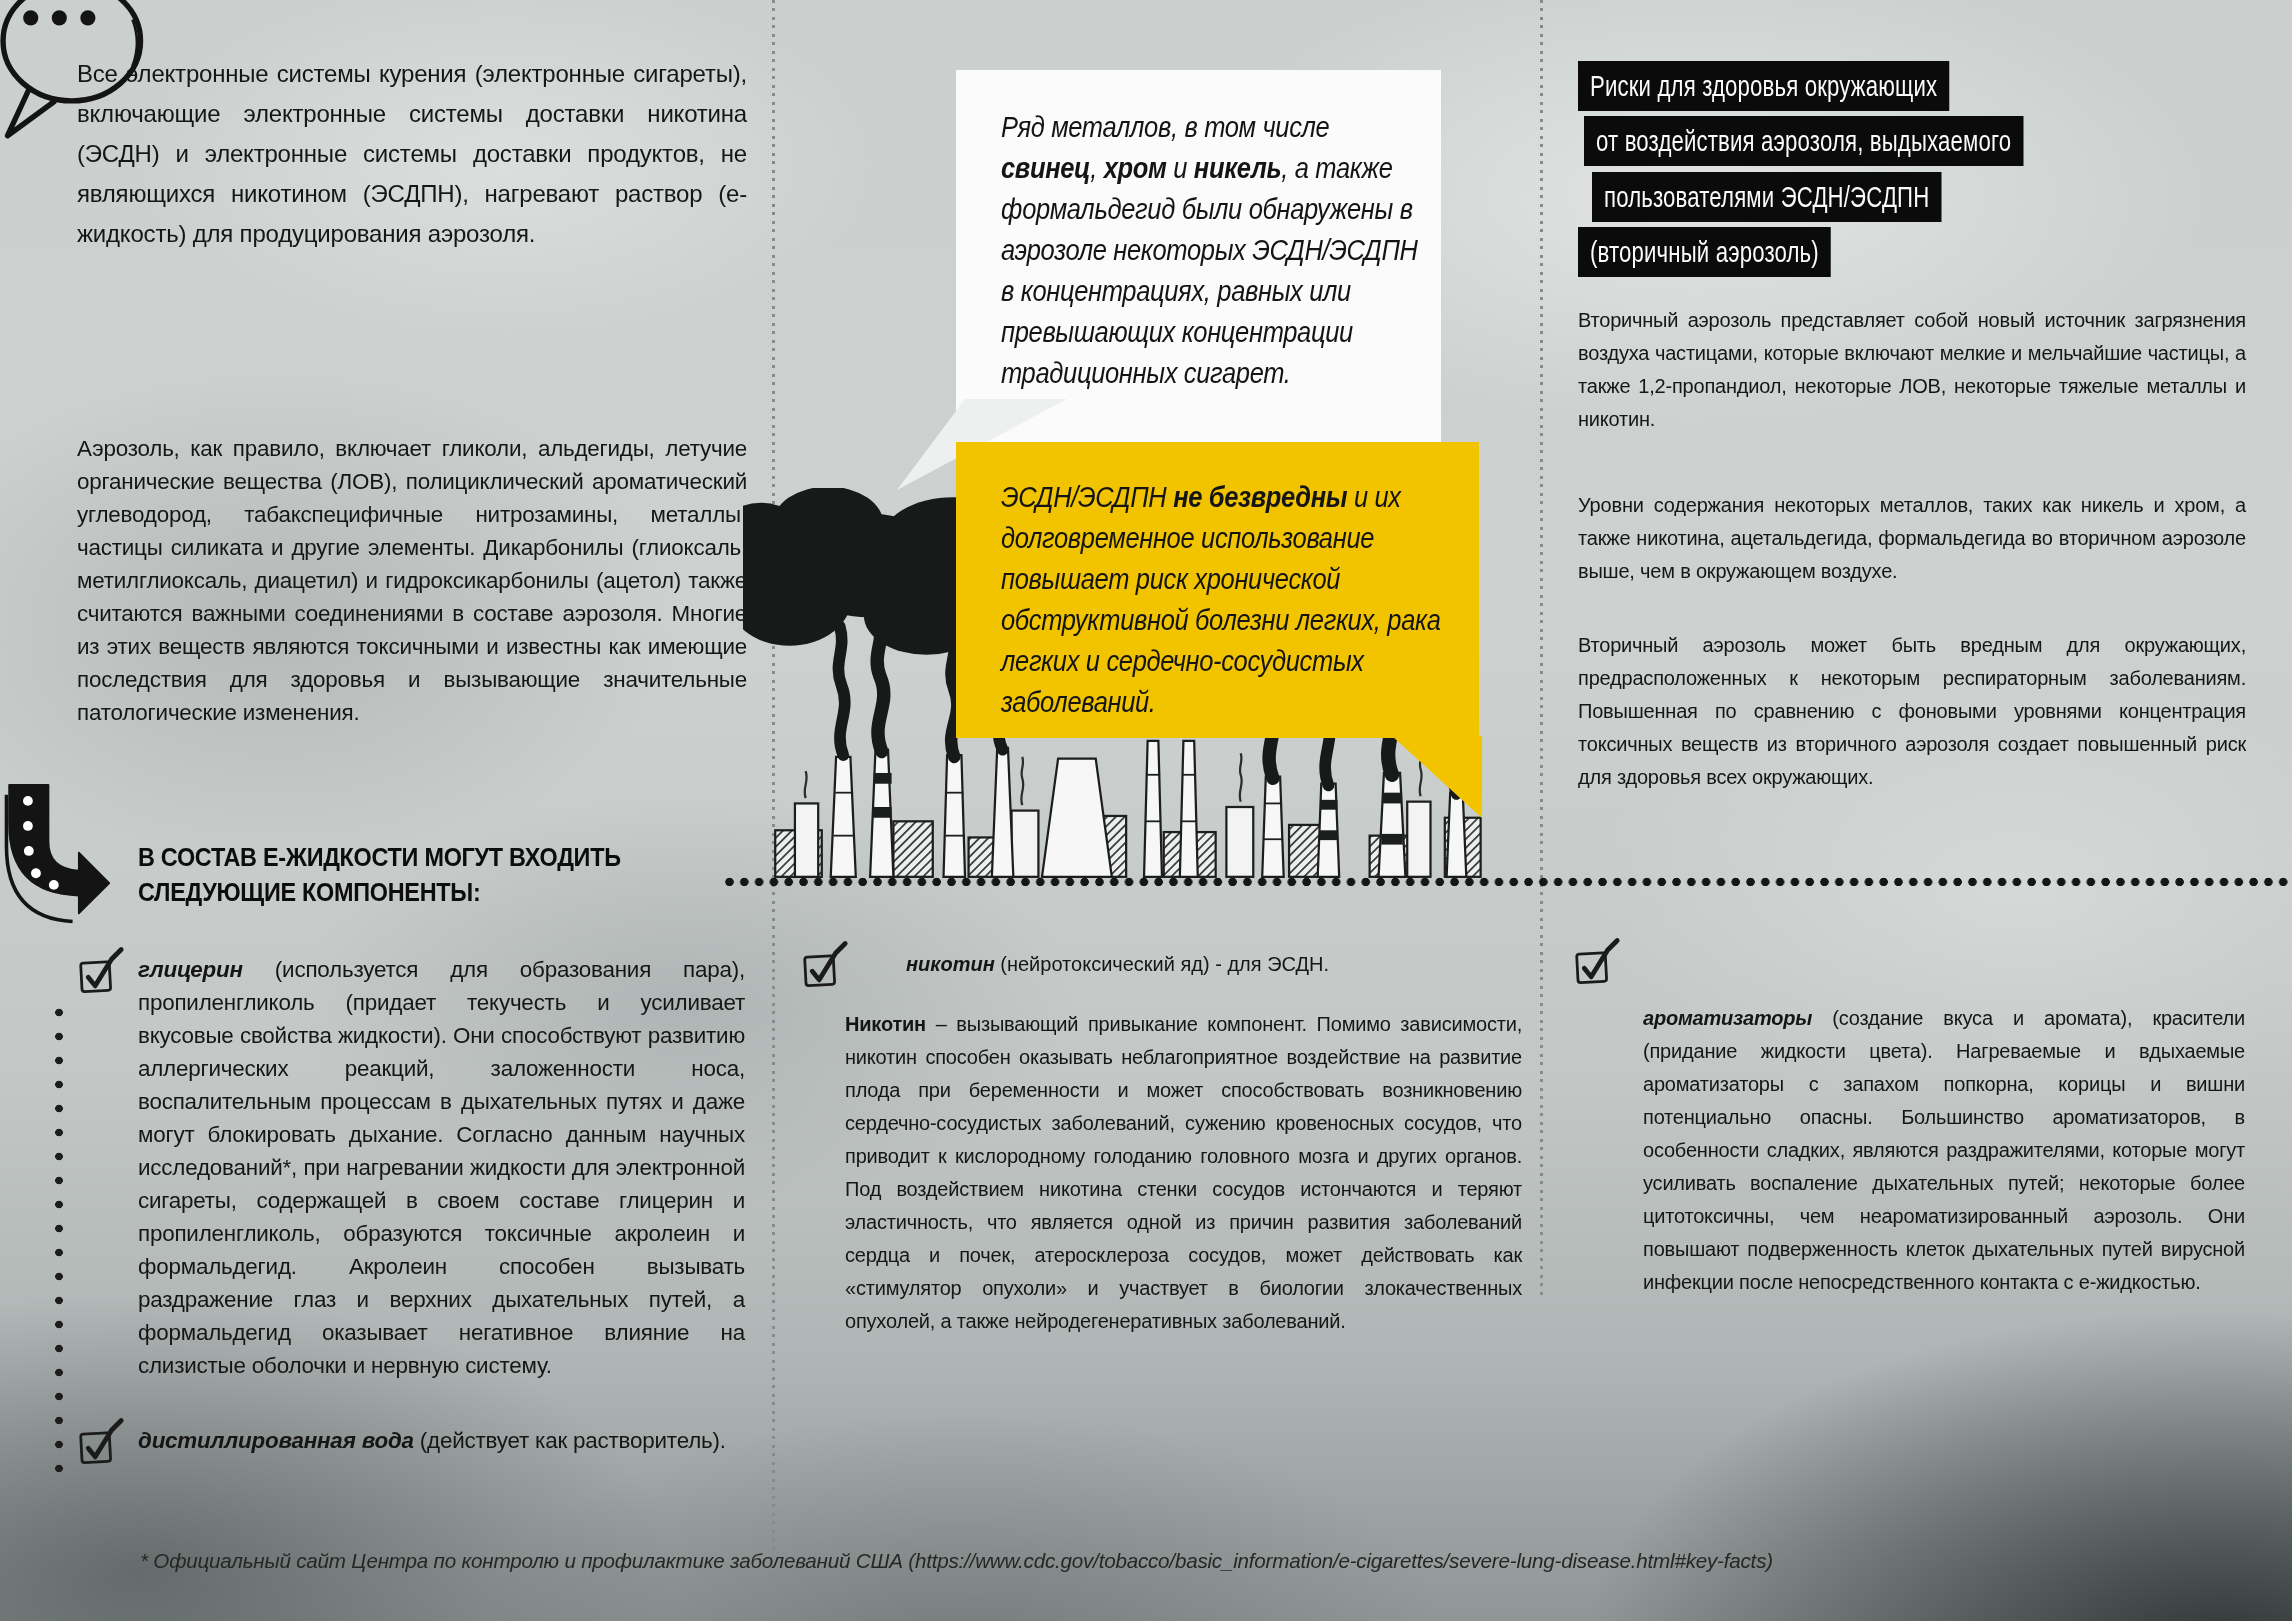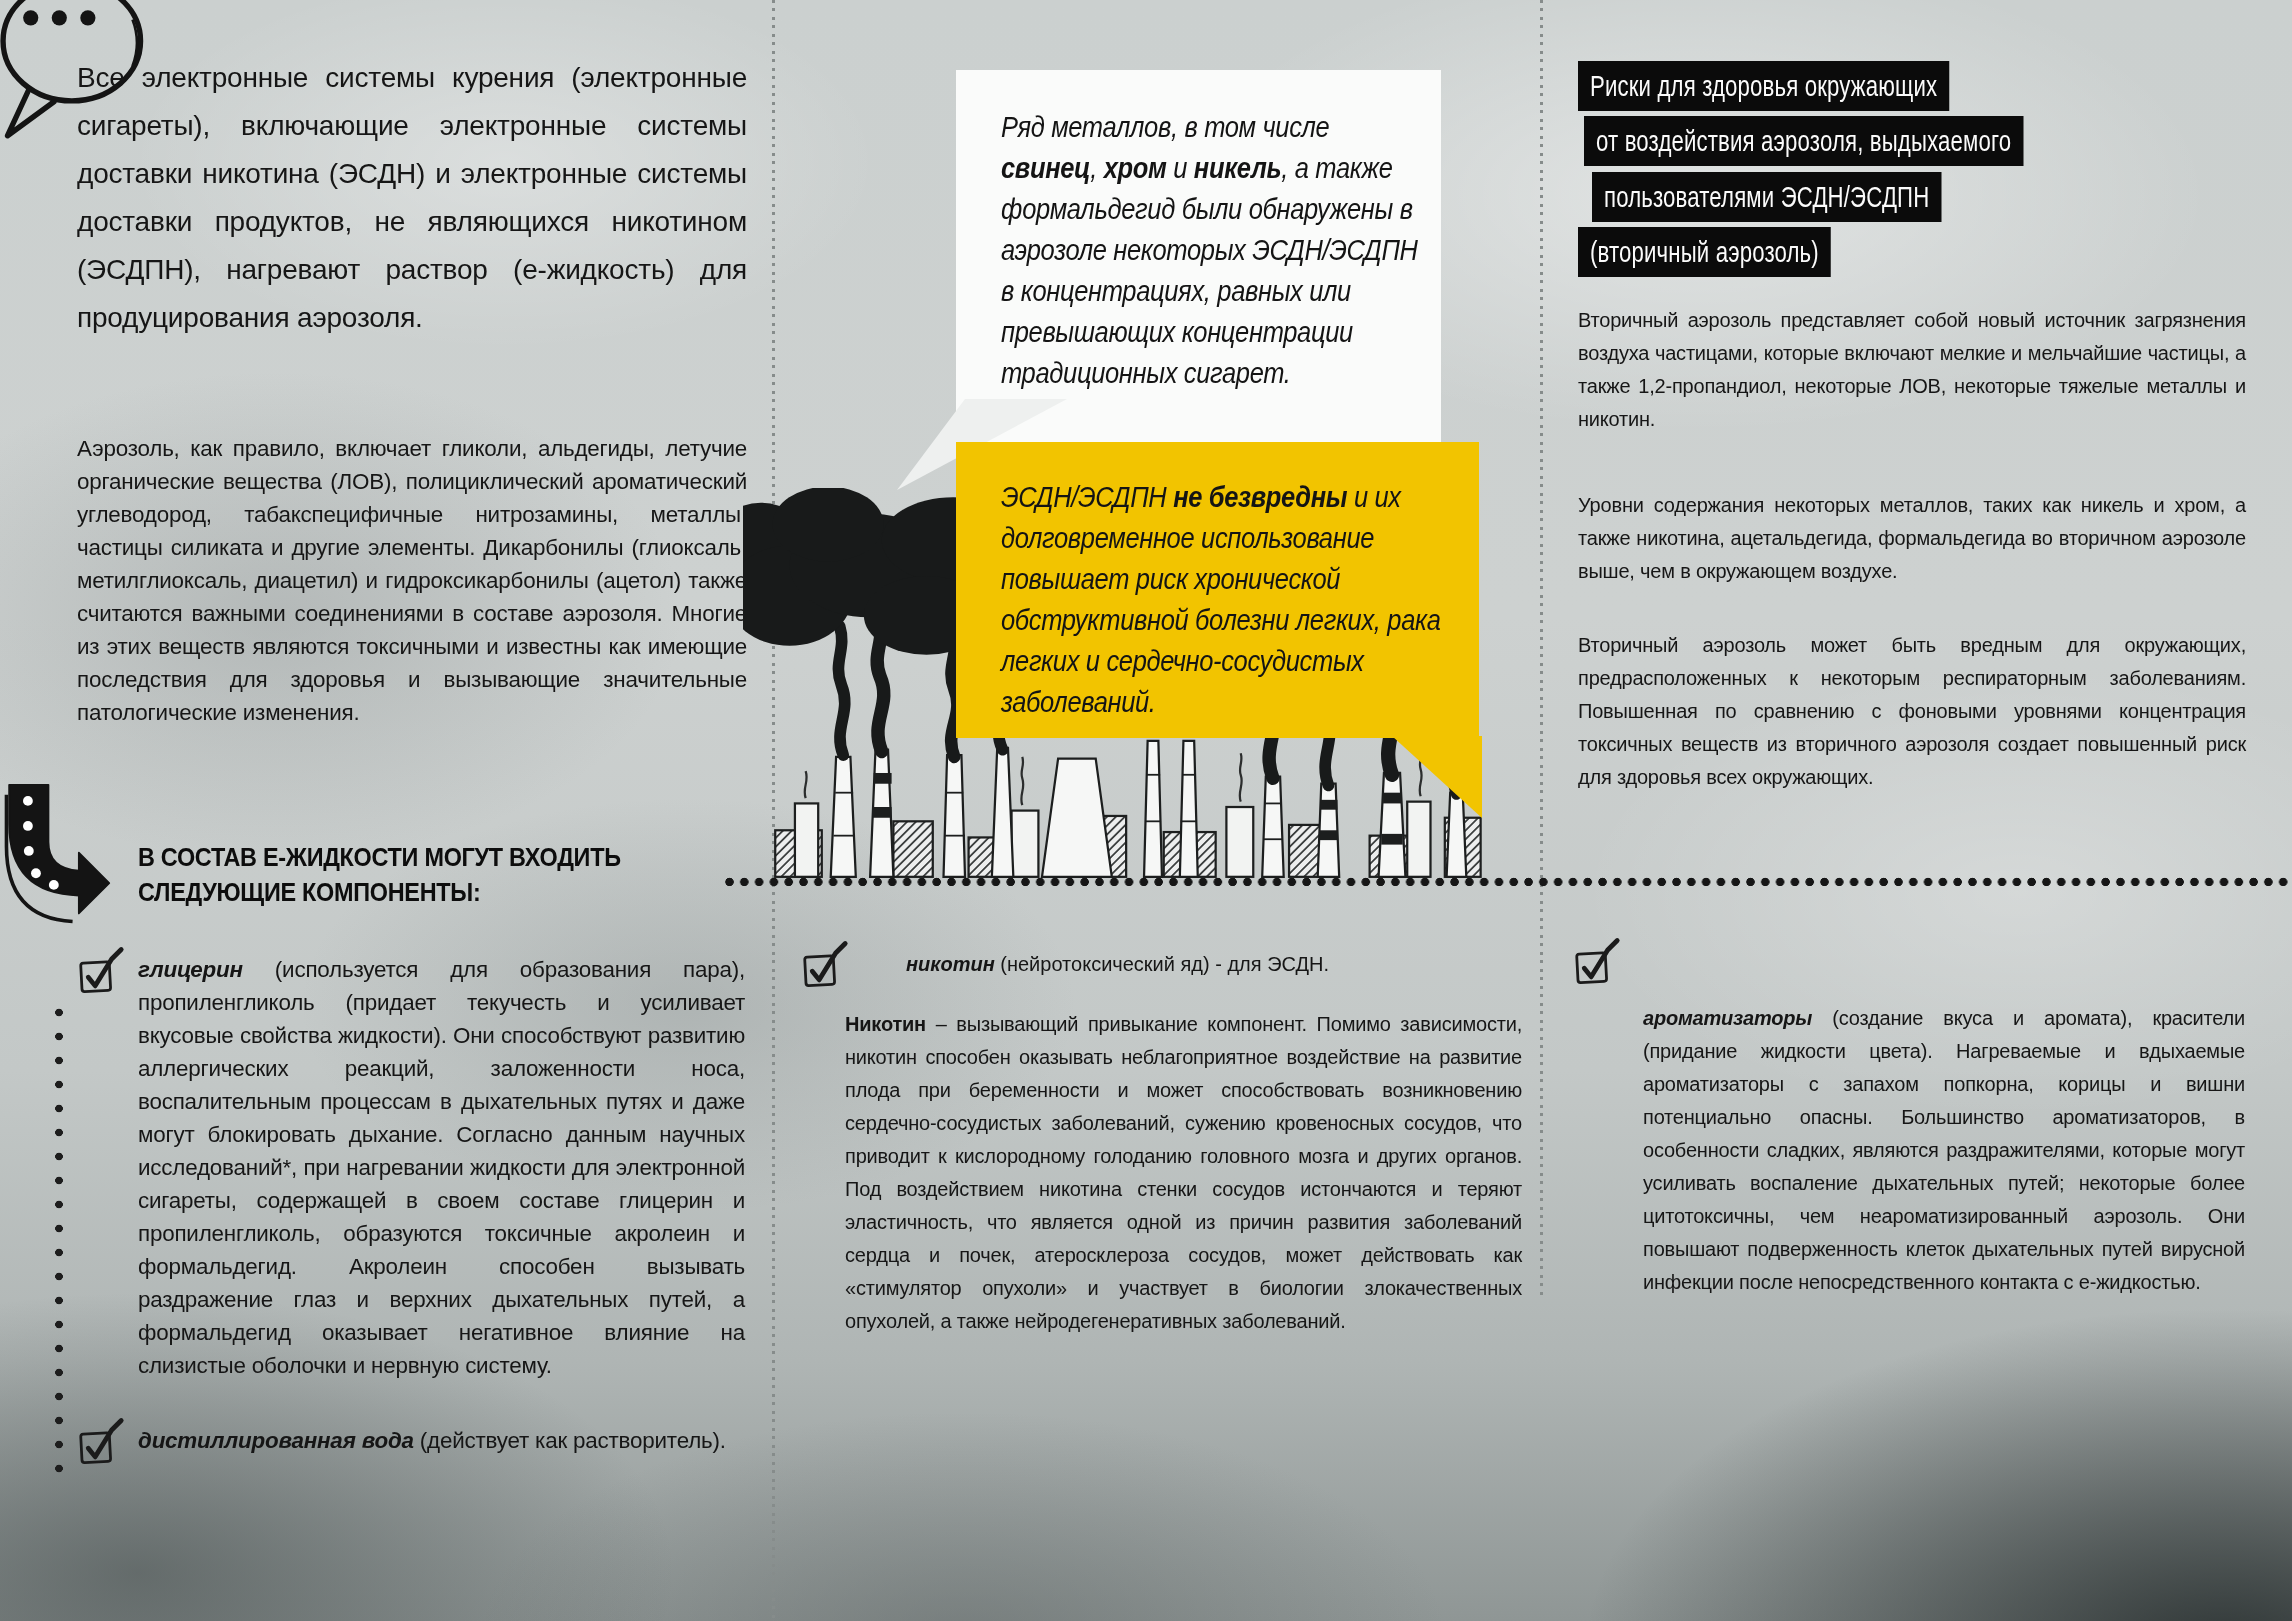--- a/index.html
+++ b/index.html
@@ -14,21 +14,21 @@
       radial-gradient(555px 296px at 30% 62%, rgba(118,126,126,.28), rgba(118,126,126,0) 70%),
       radial-gradient(734px 340px at 74% 12%, rgba(255,255,255,.42), rgba(255,255,255,0) 70%),
       radial-gradient(537px 269px at 22% 10%, rgba(255,255,255,.30), rgba(255,255,255,0) 70%),
       radial-gradient(627px 322px at 88% 55%, rgba(255,255,255,.25), rgba(255,255,255,0) 70%),
       linear-gradient(180deg,#cbd0cf 0%,#cdd1d0 38%,#c3c8c7 66%,#afb5b4 84%,#8f9695 100%);
   }
   .abs{position:absolute;}
   .par{position:absolute;text-align:justify;letter-spacing:-0.2px;}
   .body-sm{font-size:22.4px;line-height:33px;}
   .body-md{font-size:20px;line-height:33px;}
-  .intro{font-size:28px;line-height:48px;}
+  .intro{font-size:24px;line-height:40px;}
   .term{font-weight:bold;font-style:italic;}
   .lead{font-weight:bold;}
   .heading{font-weight:bold;font-size:26px;line-height:35px;text-align:left;
            transform:scaleX(.9);transform-origin:left top;letter-spacing:-0.3px;color:#0d0d0d;}
   .bar{position:absolute;background:#0B0B0B;color:#FBFBFB;white-space:nowrap;
        font-size:29.6px;line-height:50px;padding:0 16px;transform:scaleX(.75);
        transform-origin:left top;letter-spacing:0.2px;}
   .callout{position:absolute;}
   .callout-inner{position:absolute;font-style:italic;font-size:30px;line-height:41px;
        transform:scaleX(.85);transform-origin:left top;letter-spacing:-0.4px;color:#141414;}
@@ -91,20 +91,21 @@
   </div>
 
   <svg class="abs" style="left:77px;top:1417px;width:52px;height:52px;" viewBox="0 0 60 60">
     <rect x="5" y="19" width="33" height="33" rx="3" fill="none" stroke="#1b1b1b" stroke-width="3.2" transform="rotate(-3 21 35)"></rect>
     <path d="M13 36 L21 46 L40 15 L51 4" fill="none" stroke="#1b1b1b" stroke-width="5.5" stroke-linecap="round" stroke-linejoin="round"></path>
   </svg>
   <div class="par body-sm" style="left:138px;top:1424px;width:607px;">
     <b class="term">дистиллированная вода</b><span> (действует как растворитель).</span>
   </div>
 
+  <div class="footer-note" style="left:140px;top:1549px;width:1720px;">* Официальный сайт Центра по контролю и профилактике заболеваний США (https://www.cdc.gov/tobacco/basic_information/e-cigarettes/severe-lung-disease.html#key-facts)</div>
 
   <svg class="abs" style="left:743px;top:488px;width:743px;height:399px;z-index:1;" viewBox="0 0 830 445">
     <defs>
       <pattern id="hb" width="7" height="7" patternUnits="userSpaceOnUse" patternTransform="rotate(45)">
         <rect width="7" height="7" fill="#edeeee"></rect>
         <line x1="1" y1="0" x2="1" y2="7" stroke="#3c3f3f" stroke-width="2"></line>
       </pattern>
     </defs>
 
     <g stroke="#1d1f1f" stroke-width="2.5" fill="url(#hb)">

